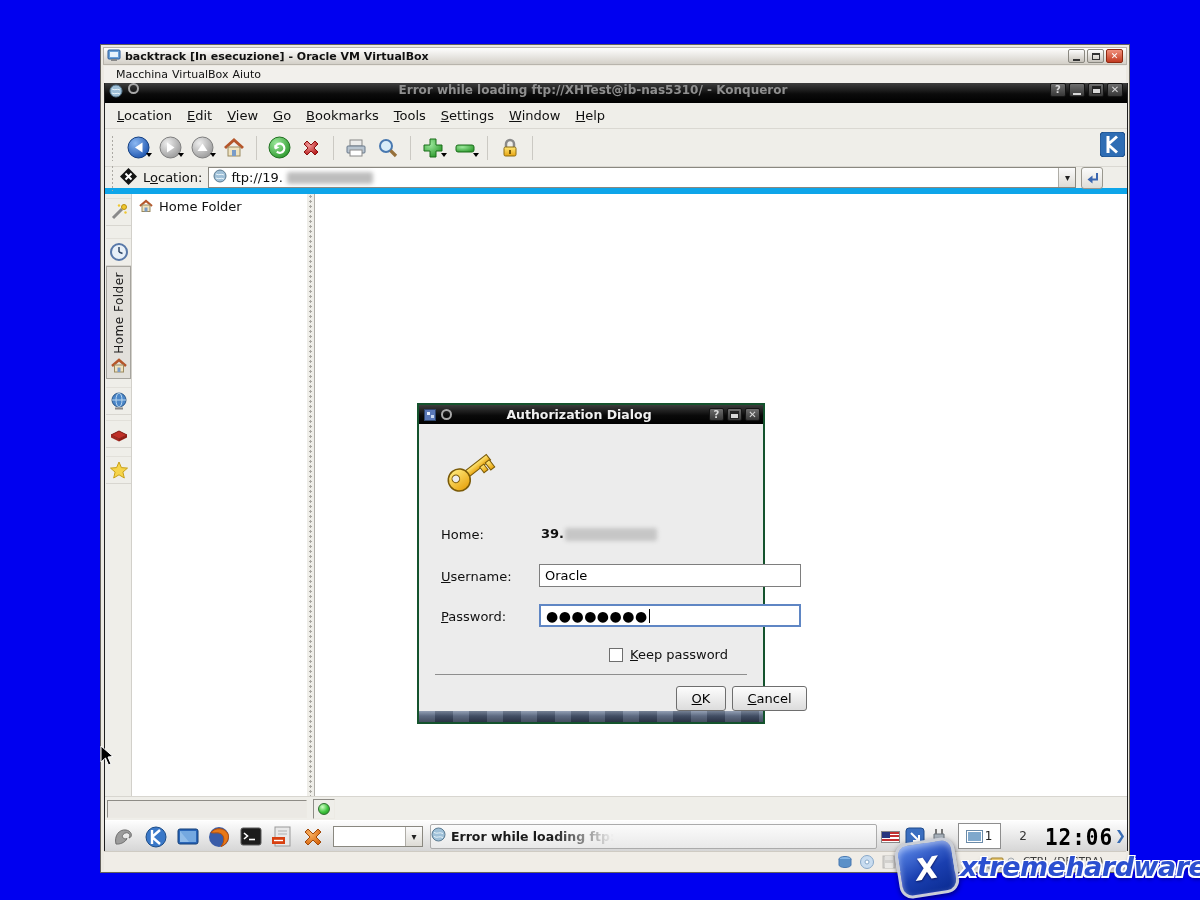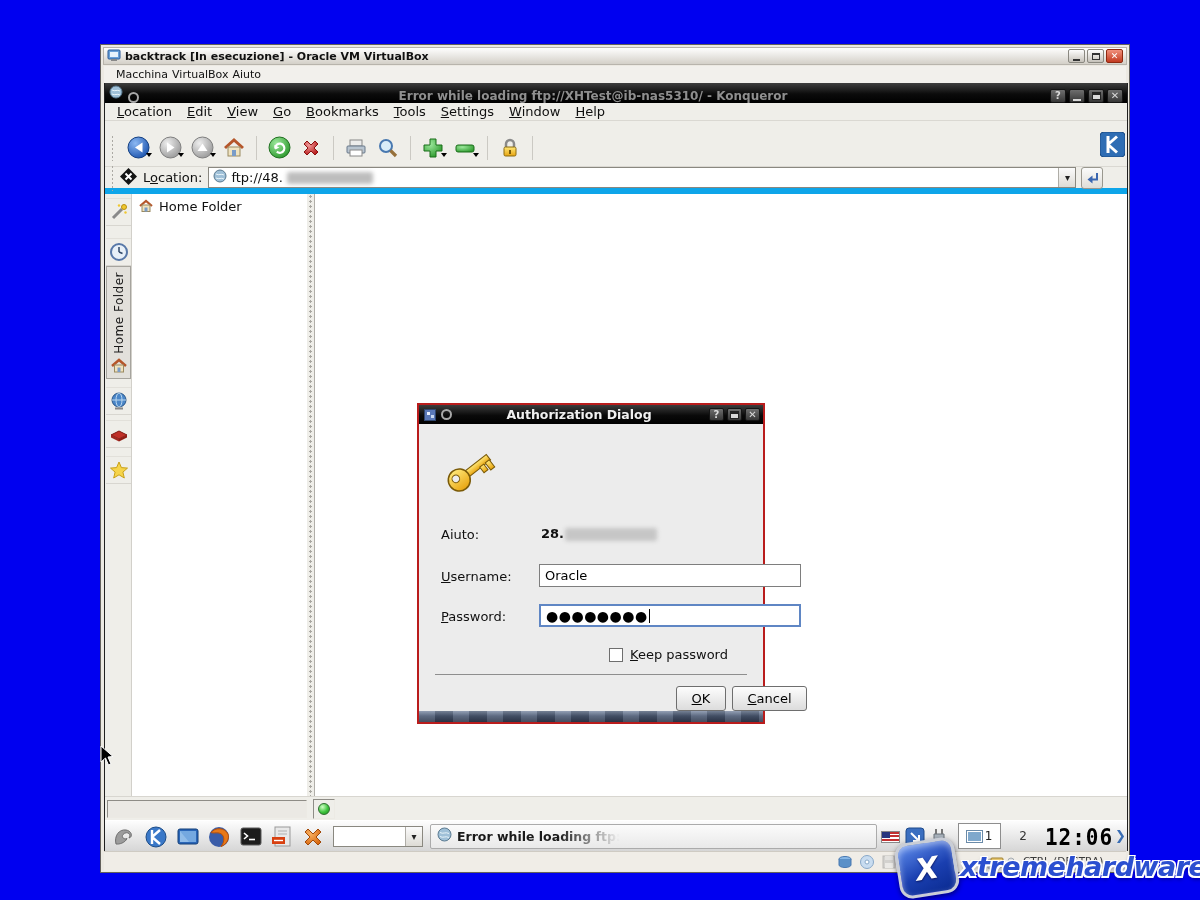--- a/index.html
+++ b/index.html
@@ -27,29 +27,29 @@
 .vbox-menuitem { cursor:default; }
 .vbox-status { position:absolute; left:3px; right:3px; top:806px; height:20px; background:#F0EDE7;
   border-top:1px solid #CFCBC3; display:flex; align-items:center; }
 .vbstat-icons { position:absolute; left:733px; top:2px; display:flex; gap:6px; align-items:center; }
 .hostkey { position:absolute; left:919px; top:3px; font-size:10.5px; color:#3A3A3A; white-space:nowrap; }
 
 
 .vm { position:absolute; left:3px; top:38px; width:1024px; height:768px; background:#000; overflow:hidden; }
 .kwin { position:absolute; inset:0; background:#EFEEE9; border-left:1px solid #202020; border-right:1px solid #202020; }
 .ktitle { position:absolute; left:0; right:0; top:0; height:20px;
-  background:linear-gradient(180deg,#3E3E3E,#0B0B0B 55%,#000); display:flex; align-items:flex-end; padding:0 4px; }
+  background:linear-gradient(180deg,#3E3E3E,#0B0B0B 55%,#000); display:flex; align-items:flex-start; padding:0 4px; }
 .ktitle-text { flex:1; text-align:center; font-size:12px; font-weight:bold; color:#8F8F8F; white-space:nowrap; overflow:hidden; }
 .ring { width:11px; height:11px; border:2px solid #A8A8A8; border-radius:50%; margin-left:5px; }
 .kbtn { width:16px; height:14px; margin-left:3px; background:linear-gradient(180deg,#6E6E6E,#373737);
   border:1px solid #141414; border-radius:2px; display:flex; align-items:center; justify-content:center;
   color:#DADADA; font-size:10px; font-weight:bold; line-height:1; }
 .kb-min { width:8px; height:2px; background:#D8D8D8; margin-top:7px; }
 .kb-max { width:9px; height:8px; background:#D8D8D8; border:1px solid #222; border-top-width:3px; }
-.kmenu { position:absolute; left:0; right:0; top:20px; height:18px; background:#EFEEE9; border-bottom:1px solid #DAD8D2;
+.kmenu { position:absolute; left:0; right:0; top:20px; height:26px; background:#EFEEE9; border-bottom:1px solid #DAD8D2;
   display:flex; align-items:center; gap:15px; padding-left:12px; font-size:13px; color:#101010; }
 .ktool { position:absolute; left:0; right:0; top:46px; height:38px; background:#EFEEE9; border-bottom:1px solid #DAD8D2;
   display:flex; align-items:center; gap:6px; padding-left:6px; }
 .kloc { position:absolute; left:0; right:0; top:84px; height:27px; background:#EFEEE9; border-bottom:6px solid #0ea5e9;
   display:flex; align-items:center; padding-left:6px; font-size:13px; color:#101010; }
 .grip { width:3px; height:26px; margin-right:5px;
   background-image:radial-gradient(circle,#ABA9A3 35%,transparent 36%); background-size:3px 4px; }
 .tbtn { position:relative; width:26px; height:26px; display:flex; align-items:center; justify-content:center; }
 .tbtn.dd::after { content:""; position:absolute; right:-1px; bottom:1px; border:3px solid transparent; border-top:4px solid #000; }
 .tsep { width:1px; height:24px; background:#CBC9C3; margin:0 3px; }
@@ -85,39 +85,39 @@
   font-size:13px; color:#101010; display:flex; align-items:center; padding-left:6px; }
 
 
 .kpanel { position:absolute; left:0; right:0; top:737px; height:31px;
   background:linear-gradient(180deg,#FDFDFD,#D6D6D6); border-top:1px solid #fff; }
 .pbtn { position:absolute; top:2px; width:27px; height:27px; display:flex; align-items:center; justify-content:center; }
 .pcombo { position:absolute; left:228px; top:5px; width:90px; height:21px; background:#fff; border:1px solid #8A8880; }
 .pcombo .loc-dd { height:19px; }
 .taskbtn { position:absolute; left:325px; top:3px; width:447px; height:25px;
   background:linear-gradient(180deg,#FBFBFB,#E9E9E9); border:1px solid #ABABAB; border-radius:2px;
-  display:flex; align-items:center; gap:5px; padding-left:6px; overflow:hidden; }
+  display:flex; align-items:center; gap:5px; overflow:hidden; }
 .taskbtn .tl { font-size:12.5px; font-weight:bold; color:#1A1A1A; white-space:nowrap;
   -webkit-mask-image:linear-gradient(90deg,#000 60%,transparent 97%);
   mask-image:linear-gradient(90deg,#000 60%,transparent 97%); }
 .tray { position:absolute; top:0; height:31px; display:flex; align-items:center; }
 .flag { width:19px; height:12px; background:repeating-linear-gradient(180deg,#C23030 0 1.7px,#fff 1.7px 3.4px); position:relative; border:1px solid #888; }
 .flag::after { content:""; position:absolute; left:0; top:0; width:8px; height:6px; background:#28367E; }
 .pager1 { position:absolute; left:853px; top:2px; width:43px; height:26px; background:#fff; border:1px solid #8E8E8E;
   display:flex; align-items:center; justify-content:center; gap:3px; font-size:12px; color:#222; }
 .pager2 { position:absolute; left:897px; top:2px; width:42px; height:26px; display:flex; align-items:center; justify-content:center; font-size:12px; color:#333; }
 .miniwin { width:15px; height:11px; background:#7FA8CC; border:1px solid #fff; box-shadow:0 0 0 1px #6A8AA8; }
 .clock { position:absolute; left:941px; top:3px; width:66px; height:25px; display:flex; align-items:center; justify-content:center;
   font-family:"DejaVu Sans Mono","Liberation Mono",monospace; font-weight:bold; font-size:21px; color:#000;
   letter-spacing:1px; transform:scaleY(1.08); }
 .hidearrow { position:absolute; left:1010px; top:7px; font-size:13px; font-weight:bold; color:#3A6EB5; }
 
 
 .dialog { position:absolute; left:312px; top:209px; width:348px; height:321px; background:#ECECEC;
-  border:2px solid #b91c1c; z-index:20; }
+  border:2px solid #14532d; z-index:20; }
 .dtitle { position:absolute; left:0; right:0; top:0; height:19px;
   background:linear-gradient(180deg,#3C3C3C,#0A0A0A 55%,#000); display:flex; align-items:center; padding:0 3px; }
 .dtitle-text { flex:1; text-align:center; font-size:12.5px; font-weight:bold; color:#F0F0F0; }
 .dtitle .kbtn { width:15px; height:13px; }
 .sparkle { width:12px; height:12px; background:#5A78B8; border:1px solid #30466E; margin-left:2px; position:relative; }
 .sparkle::after { content:""; position:absolute; left:2px; top:2px; width:3px; height:3px; background:#E8F0FF; box-shadow:4px 3px 0 #C8D8F0; }
 .dlabel { position:absolute; font-size:13px; color:#101010; }
 .dinput { position:absolute; left:120px; width:262px; height:23px; background:#fff; border:1px solid #7E7E7E;
   font-size:13px; color:#000; display:flex; align-items:center; padding-left:5px; }
 .dinput.focus { border:2px solid #5F86C4; }
@@ -319,21 +319,21 @@
         <span style="margin-right:5px"><svg width="19" height="19">
               <path d="M9.5 1 L18 9.5 L9.5 18 L1 9.5 Z" fill="#151515"></path>
               <path d="M6.5 6.5 L12.5 12.5 M12.5 6.5 L6.5 12.5" stroke="#fff" stroke-width="2"></path>
             </svg></span>
         <span>L<u>o</u>cation:</span>
         <span class="locfield">
           <span><svg width="14" height="14">
                 <circle cx="7" cy="7" r="6" fill="#9FC0D8" stroke="#5A7A90"></circle>
                 <path d="M3 5 C6 7 8 4 11 6 M3 9 C6 11 8 8 11 10" stroke="#E8F4FA" fill="none"></path>
               </svg></span>
-          <span>ftp://48.</span>
+          <span>ftp://19.</span>
           <span class="blurblock" style="width:86px;height:12px"></span>
           <span class="loc-dd">▾</span>
         </span>
         <span class="gobtn">
             <svg width="16" height="16">
               <path d="M13 3 V9.5 H6" fill="none" stroke="#3A66B0" stroke-width="2"></path>
               <path d="M8.5 5.5 L3.5 9.5 L8.5 13.5 Z" fill="#3A66B0"></path>
             </svg>
           </span>
       </div>
@@ -412,22 +412,22 @@
             <svg width="62" height="60" viewBox="0 0 62 60">
                 <g transform="rotate(-38 31 30)">
                   <rect x="24" y="27" width="30" height="7" fill="url(#g-gold)" stroke="#7A5A08"></rect>
                   <rect x="41" y="33" width="5" height="7" fill="url(#g-gold)" stroke="#7A5A08"></rect>
                   <rect x="48" y="33" width="5" height="9" fill="url(#g-gold)" stroke="#7A5A08"></rect>
                   <circle cx="17" cy="30.5" r="11" fill="url(#g-gold)" stroke="#7A5A08" stroke-width="1.5"></circle>
                   <circle cx="15" cy="27.5" r="3.8" fill="#EDEDED" stroke="#7A5A08"></circle>
                 </g>
               </svg>
           </span>
-          <span class="dlabel" style="left:22px;top:122px">Aiuto:</span>
-          <span class="dlabel" style="left:122px;top:121px;font-weight:bold">28.</span>
+          <span class="dlabel" style="left:22px;top:122px">Home:</span>
+          <span class="dlabel" style="left:122px;top:121px;font-weight:bold">39.</span>
           <span class="blurblock abs" style="left:146px;top:123px;width:92px;height:13px;background:#C6C6C6"></span>
           <span class="dlabel" style="left:22px;top:164px"><u>U</u>sername:</span>
           <div class="dinput" style="top:159px">
             <span>Oracle</span>
           </div>
           <span class="dlabel" style="left:22px;top:204px"><u>P</u>assword:</span>
           <div class="dinput focus" style="top:199px">
             <span class="dots">●●●●●●●●</span>
             <span class="cursorbar"></span>
           </div>

